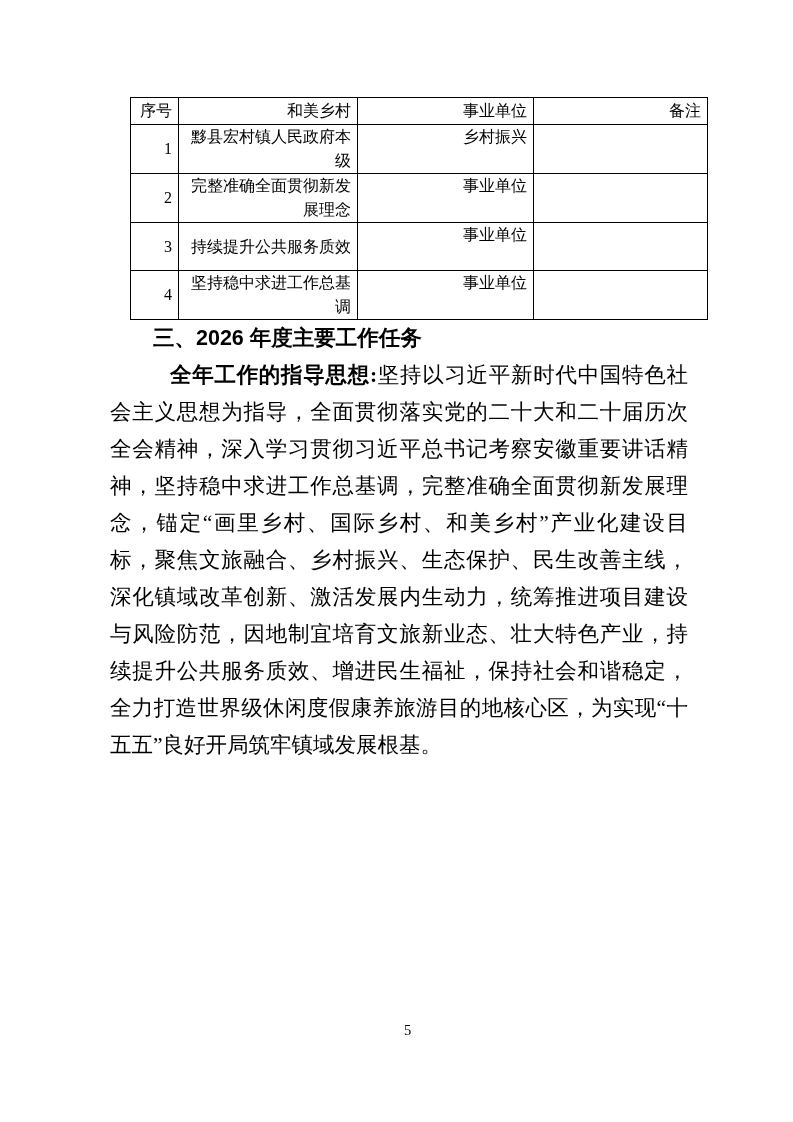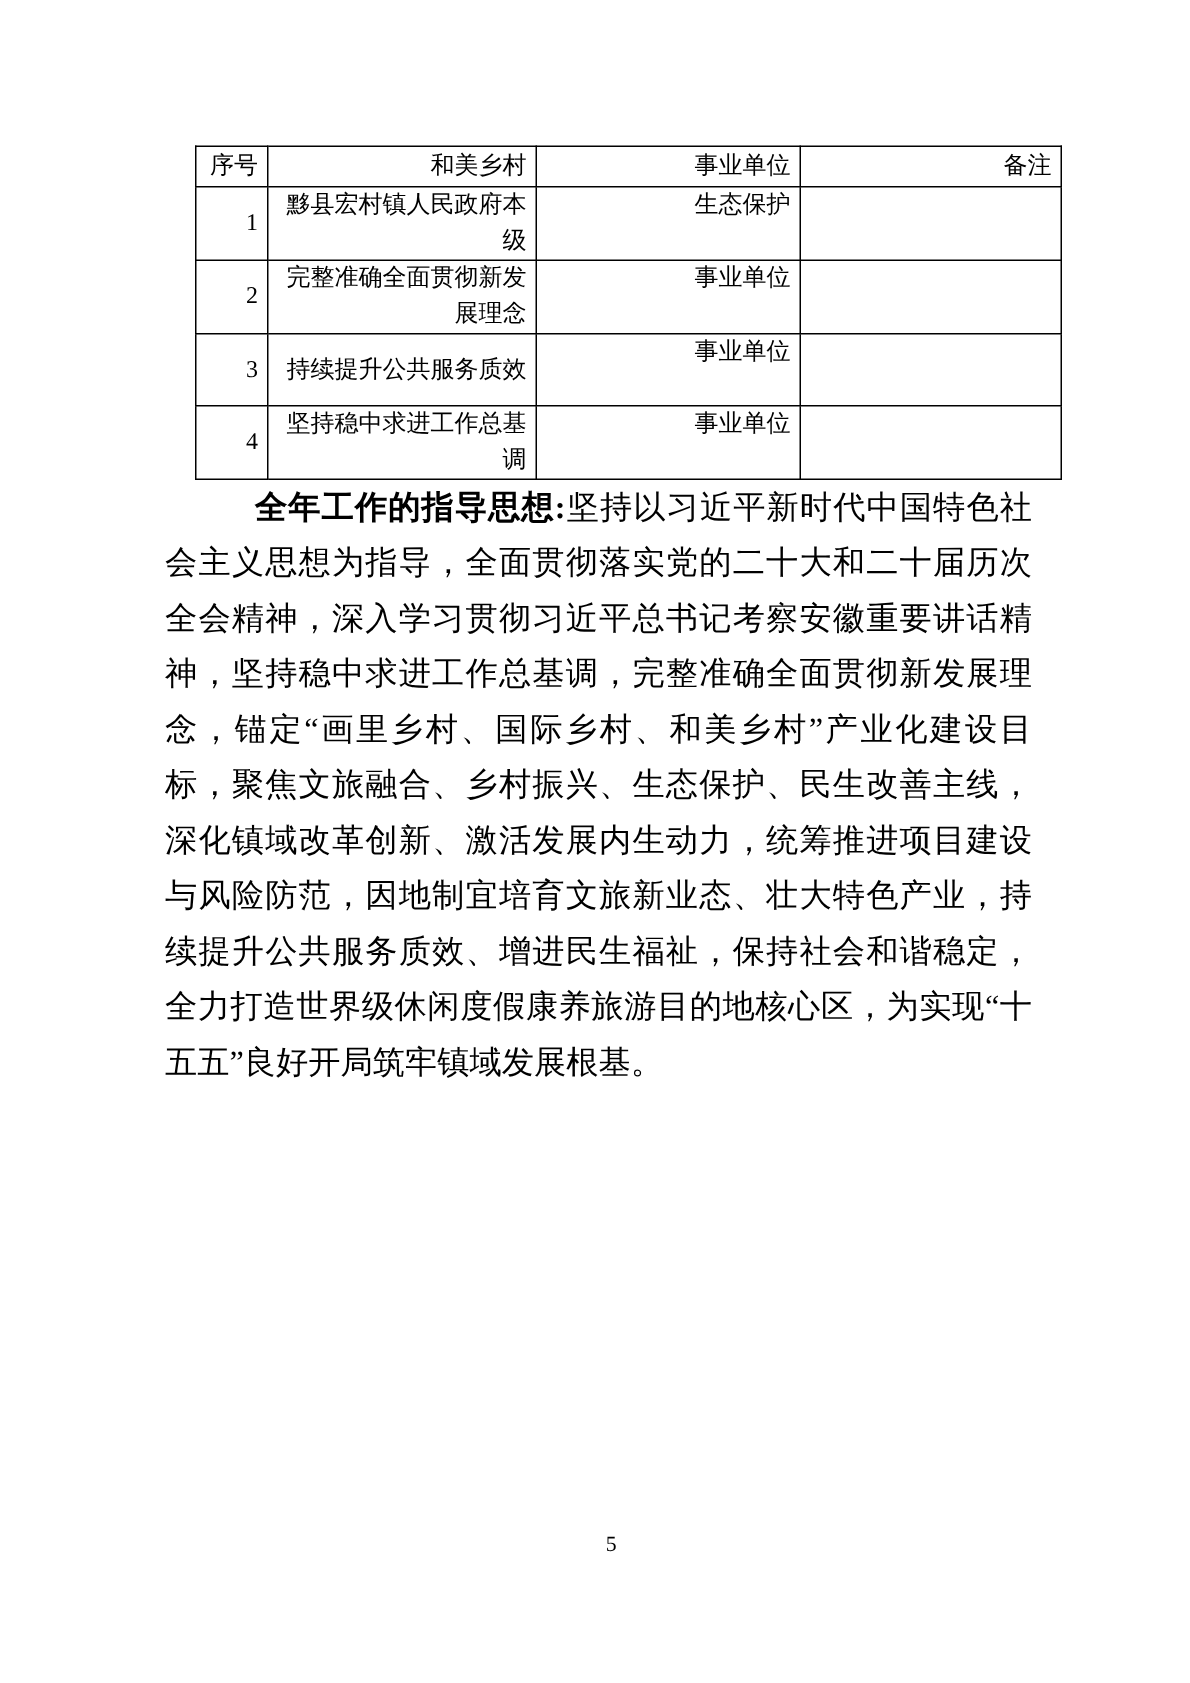--- a/index.html
+++ b/index.html
@@ -85,21 +85,21 @@
           <th>序号</th>
           <th>和美乡村</th>
           <th>事业单位</th>
           <th>备注</th>
         </tr>
       </thead>
       <tbody>
         <tr>
           <td class="col-no">1</td>
           <td class="col-name">黟县宏村镇人民政府本级</td>
-          <td class="col-type">生态保护</td>
+          <td class="col-type">乡村振兴</td>
           <td class="col-note"></td>
         </tr>
         <tr>
           <td class="col-no">2</td>
           <td class="col-name">完整准确全面贯彻新发展理念</td>
           <td class="col-type">事业单位</td>
           <td class="col-note"></td>
         </tr>
         <tr>
           <td class="col-no">3</td>
@@ -110,20 +110,21 @@
         <tr>
           <td class="col-no">4</td>
           <td class="col-name">坚持稳中求进工作总基调</td>
           <td class="col-type">事业单位</td>
           <td class="col-note"></td>
         </tr>
       </tbody>
     </table>
 
 
+    <h3 class="section-heading">三、2026 年度主要工作任务</h3>
 
 
     <p class="para"><span class="lead-bold">全年工作的指导思想:</span><span>坚持以习近平新时代中国特色社会主义思想为指导，全面贯彻落实党的二十大和二十届历次全会精神，深入学习贯彻习近平总书记考察安徽重要讲话精神，坚持稳中求进工作总基调，完整准确全面贯彻新发展理念，锚定“画里乡村、国际乡村、和美乡村”产业化建设目标，聚焦文旅融合、乡村振兴、生态保护、民生改善主线，深化镇域改革创新、激活发展内生动力，统筹推进项目建设与风险防范，因地制宜培育文旅新业态、壮大特色产业，持续提升公共服务质效、增进民生福祉，保持社会和谐稳定，全力打造世界级休闲度假康养旅游目的地核心区，为实现“十五五”良好开局筑牢镇域发展根基。</span></p>
 
   </div>
 
   <div class="footer">5</div>
 </div>
 
 </body></html>

